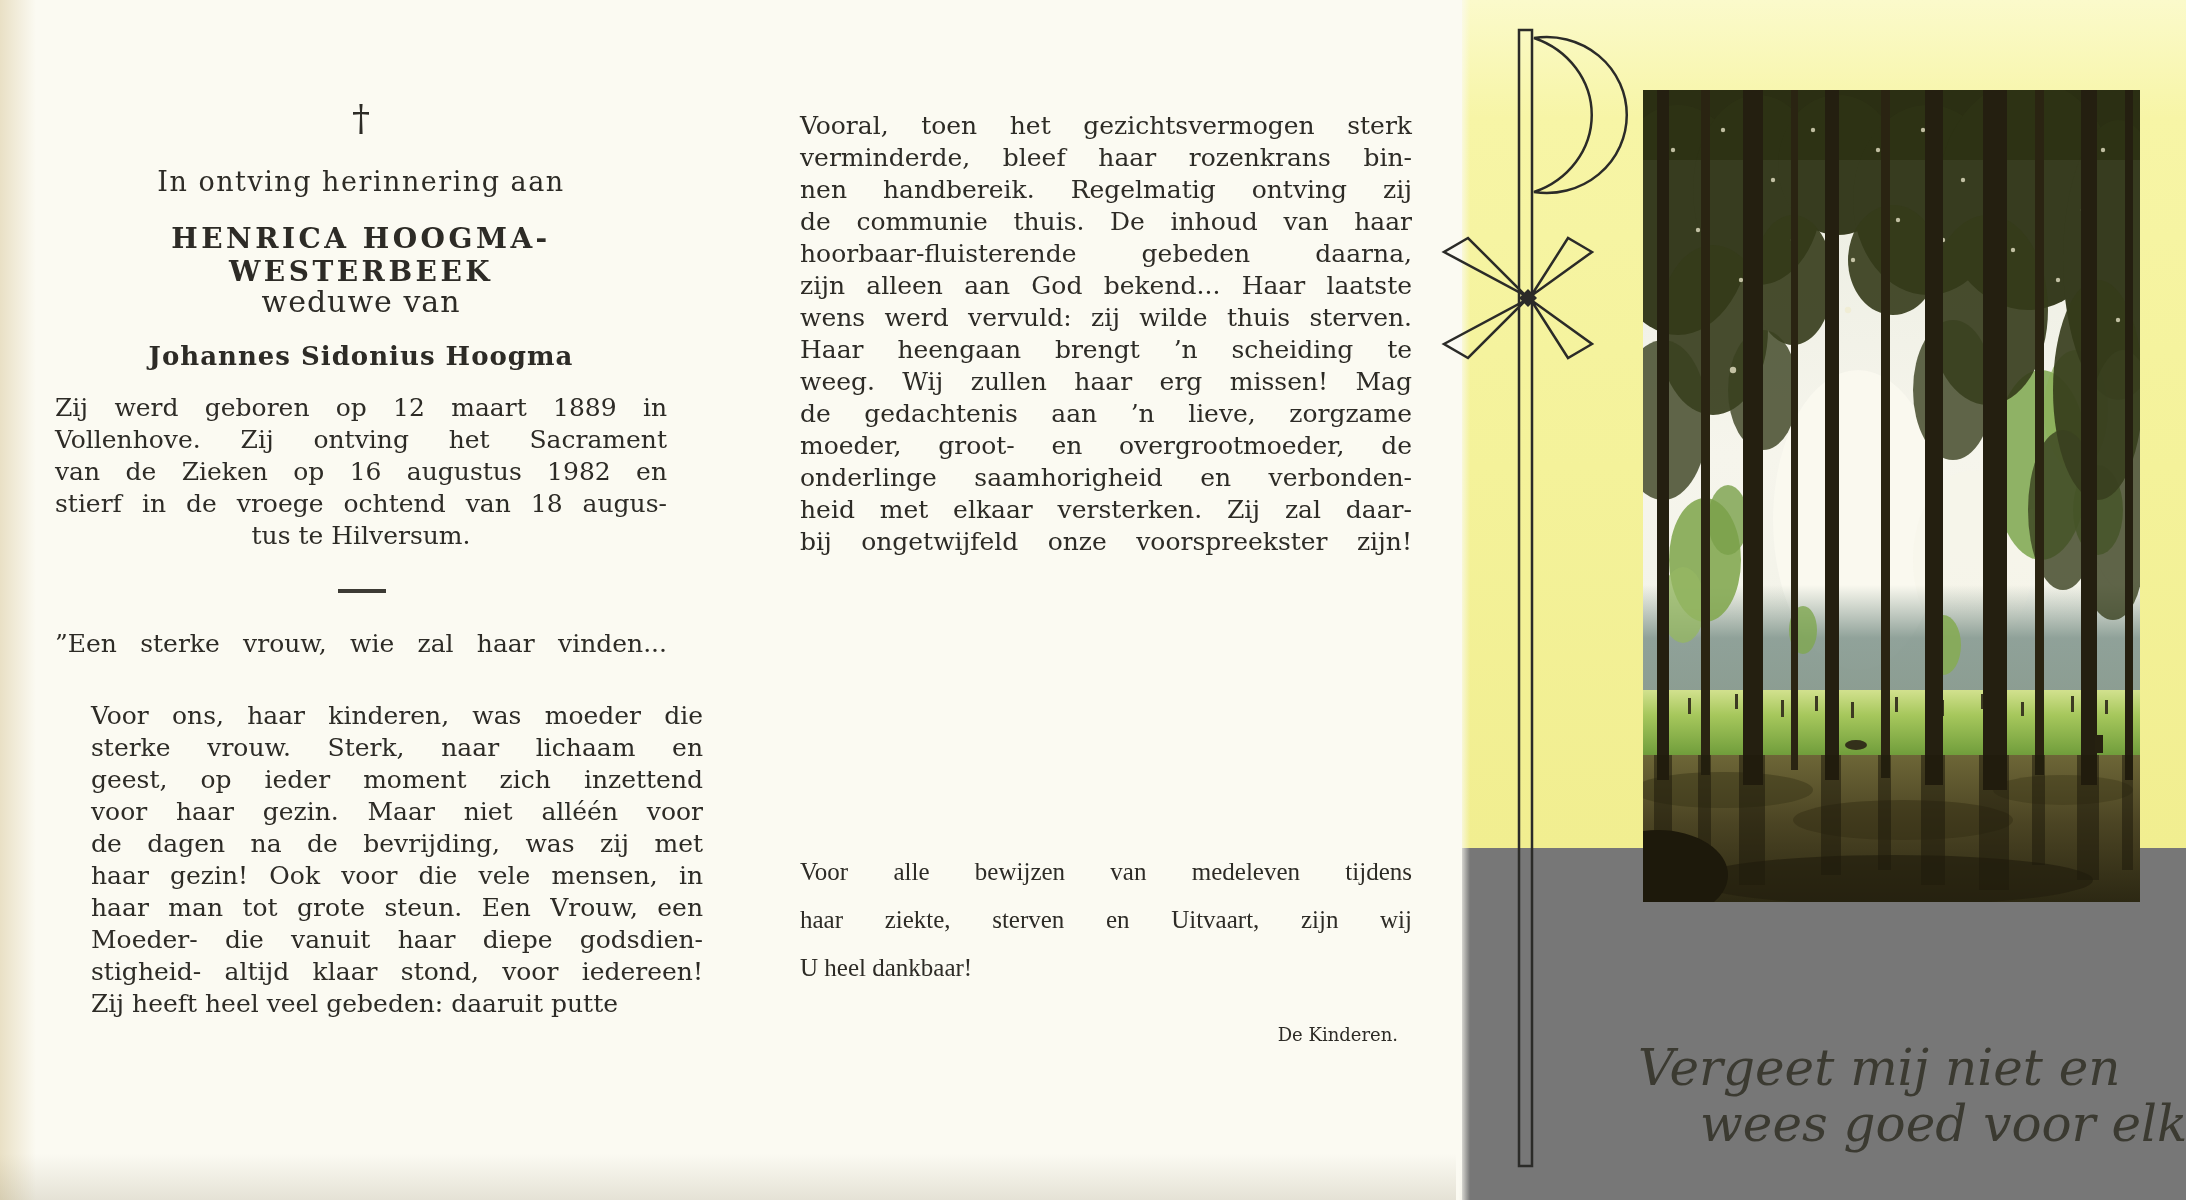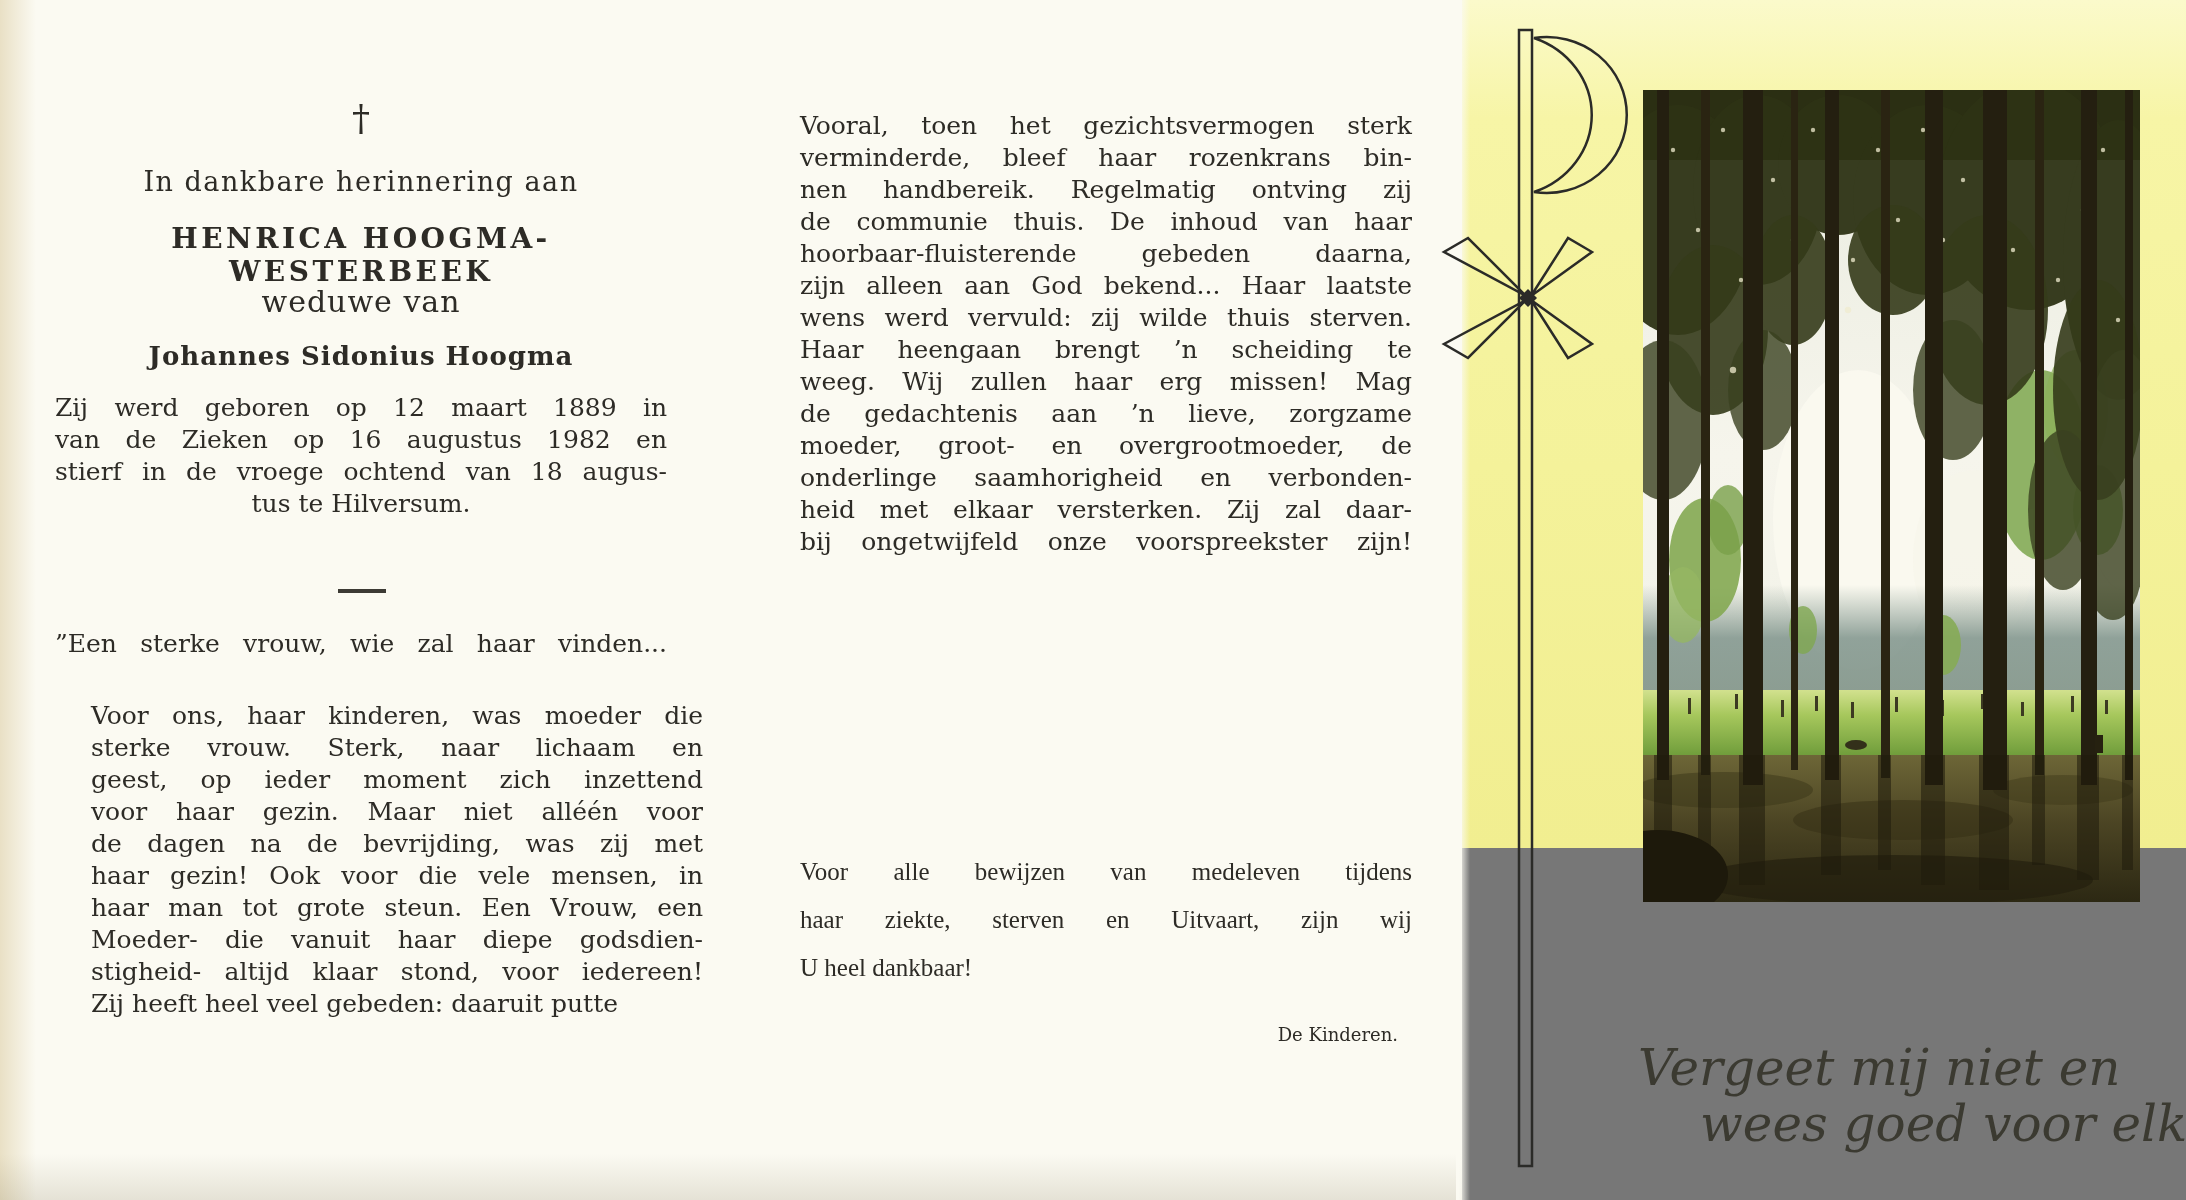--- a/index.html
+++ b/index.html
@@ -58,26 +58,27 @@
 </style>
 </head>
 <body>
 
 <div class="page">
 
   <div class="card">
 
     <div class="col col-left">
       <div class="blk center cross">†</div>
-      <div class="blk center intro">In dankbare herinnering aan</div>
+      <div class="blk center intro">In ontving herinnering aan</div>
       <div class="blk center name">HENRICA HOOGMA-WESTERBEEK</div>
       <div class="blk center widow">weduwe van</div>
       <div class="blk center husband">Johannes Sidonius Hoogma</div>
       <div class="blk body-text birth last-center">
           <div class="line">Zij werd geboren op 12 maart 1889 in</div>
+          <div class="line">Vollenhove. Zij ontving het Sacrament</div>
           <div class="line">van de Zieken op 16 augustus 1982 en</div>
           <div class="line">stierf in de vroege ochtend van 18 augus-</div>
           <div class="line">tus te Hilversum.</div>
         </div>
       <div class="dash"></div>
       <div class="blk body-text quote">
           <div class="line">”Een sterke vrouw, wie zal haar vinden...</div>
         </div>
       <div class="blk body-text memorial last-left">
           <div class="line">Voor ons, haar kinderen, was moeder die</div>

